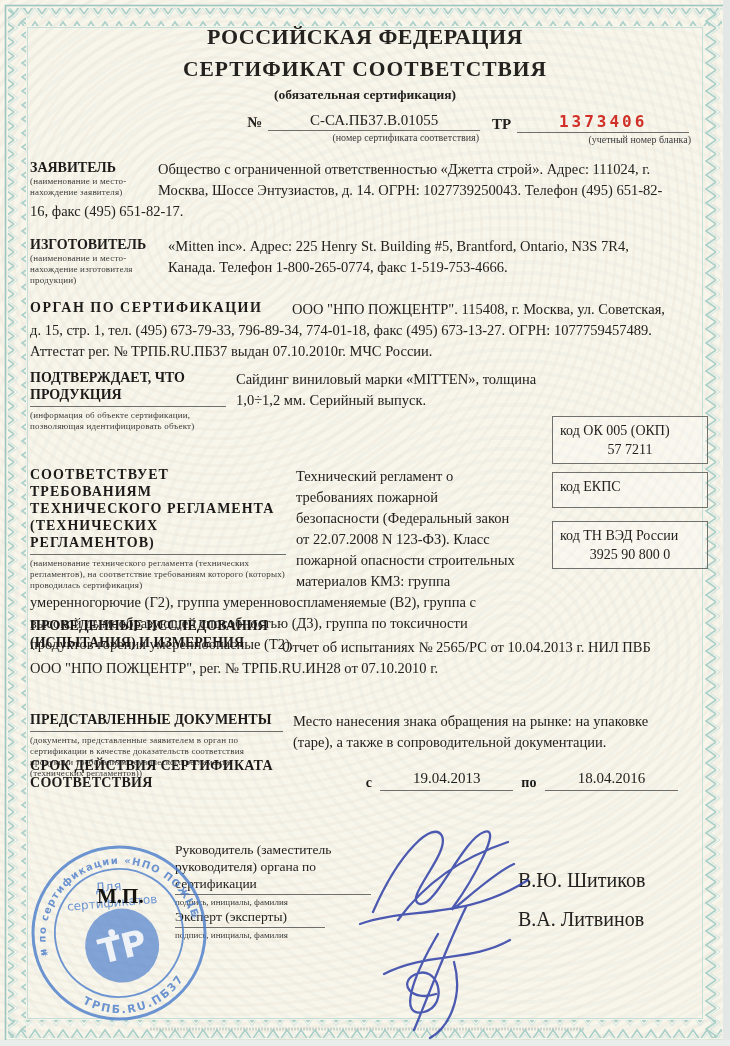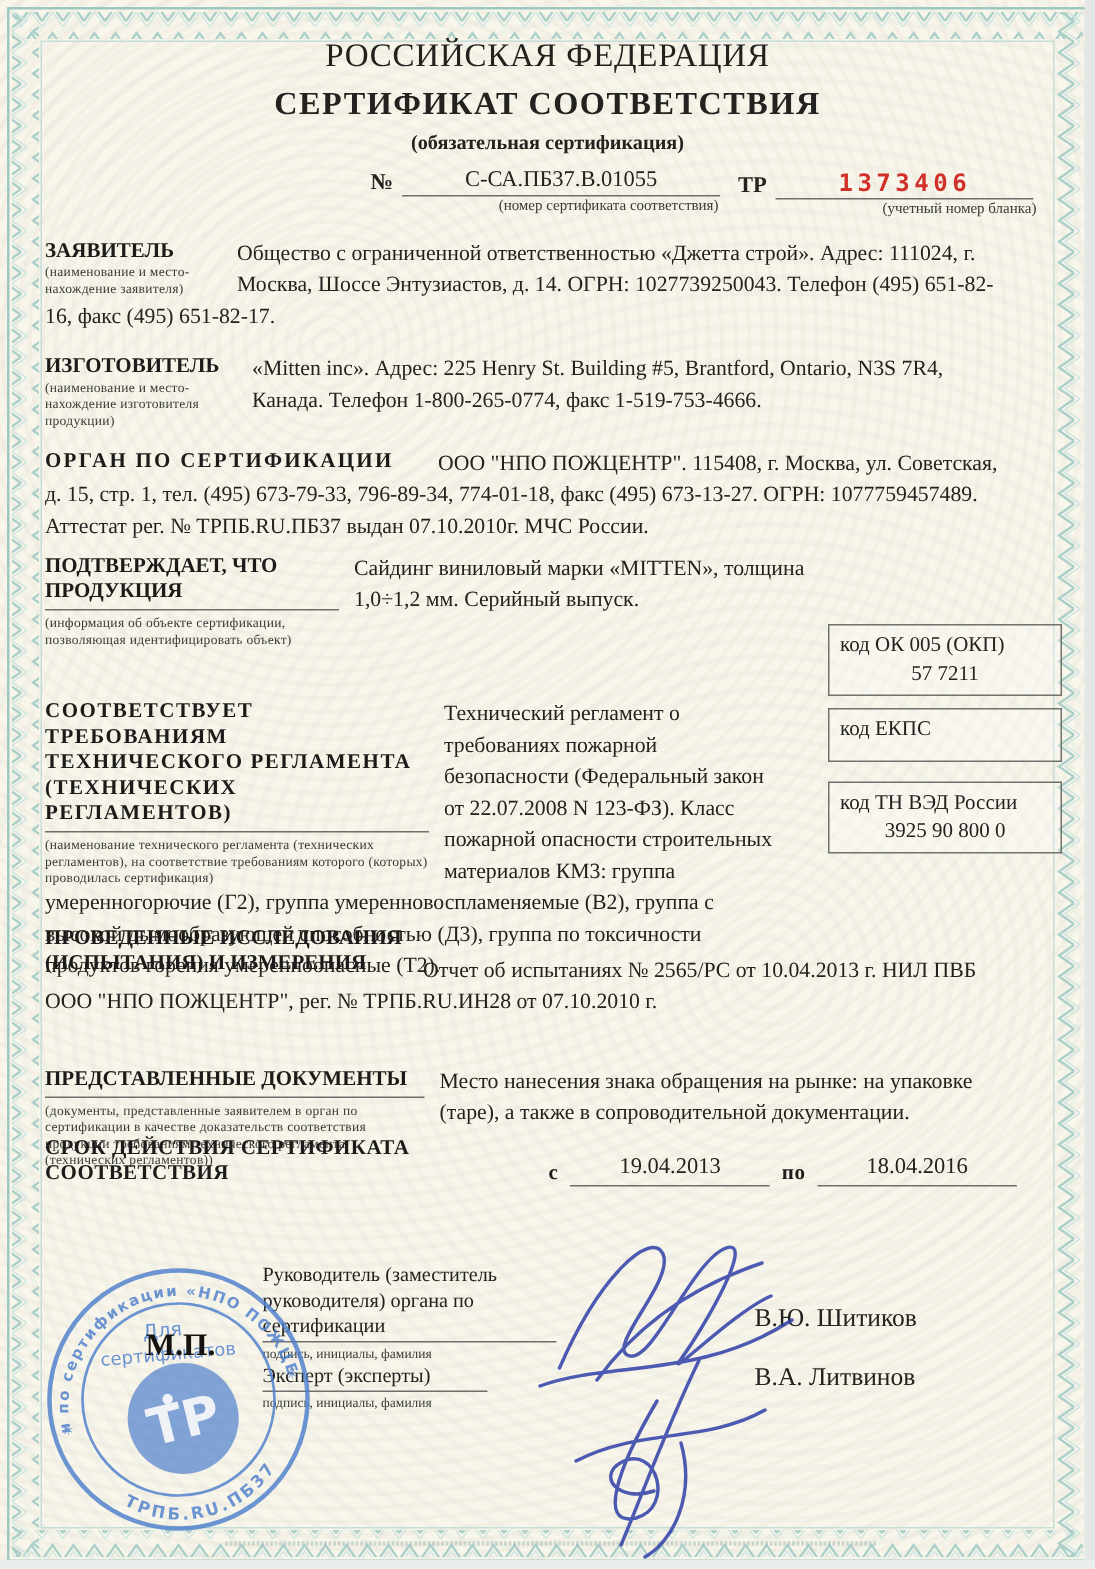--- a/index.html
+++ b/index.html
@@ -19,21 +19,21 @@
   .abs { position:absolute; }
   .sec { position:absolute; left:30px; width:648px; font-size:14.5px; line-height:21px; }
   .sec p { margin:0; }
   .lbl  { font-weight:bold; font-size:14px; line-height:17px; color:#1c1b19; }
   .lbl.sp { letter-spacing:1.5px; }
   .sublbl { font-size:9px; line-height:11px; color:#3a3a38; font-weight:normal; letter-spacing:.2px; }
   .rule-under { border-bottom:1px solid #6f6e6a; padding-bottom:3px; margin-bottom:3px; }
   .flo { float:left; margin-right:10px; }
 
   .h-center { left:0; width:730px; text-align:center; }
-  .h-country { font-size:22px; font-weight:normal; letter-spacing:.5px; }
+  .h-country { font-size:22px; font-weight:bold; letter-spacing:.5px; }
   .h-title   { font-size:21.5px; font-weight:bold; letter-spacing:1px; }
   .h-sub     { font-size:13.5px; font-weight:bold; }
 
   .numgrp { position:absolute; font-size:15px; }
   .numgrp .pfx { font-weight:bold; margin-right:6px; vertical-align:bottom; }
   .fill-line { display:inline-block; border-bottom:1px solid #6f6e6a; text-align:center; padding-bottom:1px; }
   .fill-cap { font-size:10px; color:#3a3a38; text-align:right; margin-top:1px; }
   .red-serial { font-family:"DejaVu Sans Mono",monospace; font-weight:bold; color:#d03028; font-size:16px; letter-spacing:3px; }
 
   .codebox { position:absolute; left:552px; width:140px; border:1px solid #70706c;
@@ -41,21 +41,21 @@
   .codebox .val { text-align:center; }
 
   .validity { display:flex; align-items:flex-end; gap:8px; }
   .validity .lbl { font-size:14px; letter-spacing:.3px; }
   .v-line { border-bottom:1px solid #6f6e6a; width:150px; text-align:center; font-size:15px; padding-bottom:1px; }
 
   .sigrow { position:absolute; left:175px; width:505px; }
   .sig-role { width:196px; font-size:13.5px; line-height:17px; }
   .sig-rule { width:196px; border-bottom:1px solid #6f6e6a; margin-top:2px; }
   .sig-cap { font-size:9px; color:#3a3a38; margin-top:2px; }
-  .sig-name { position:absolute; left:328px; font-size:17px; }
+  .sig-name { position:absolute; left:343px; font-size:20px; }
 
   .mp { position:absolute; left:97px; top:884px; font-size:21px; font-weight:bold; color:#14130f; z-index:4; }
   .stamp-wrap { position:absolute; left:24px; top:838px; width:190px; height:190px; z-index:3; }
   .sig-svg { position:absolute; left:338px; top:812px; z-index:3; }
 </style>
 </head>
 <body>
 
 <div class="page">
 

